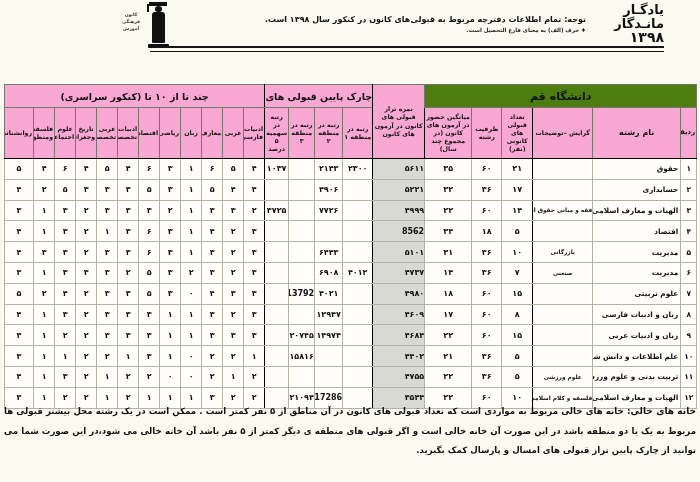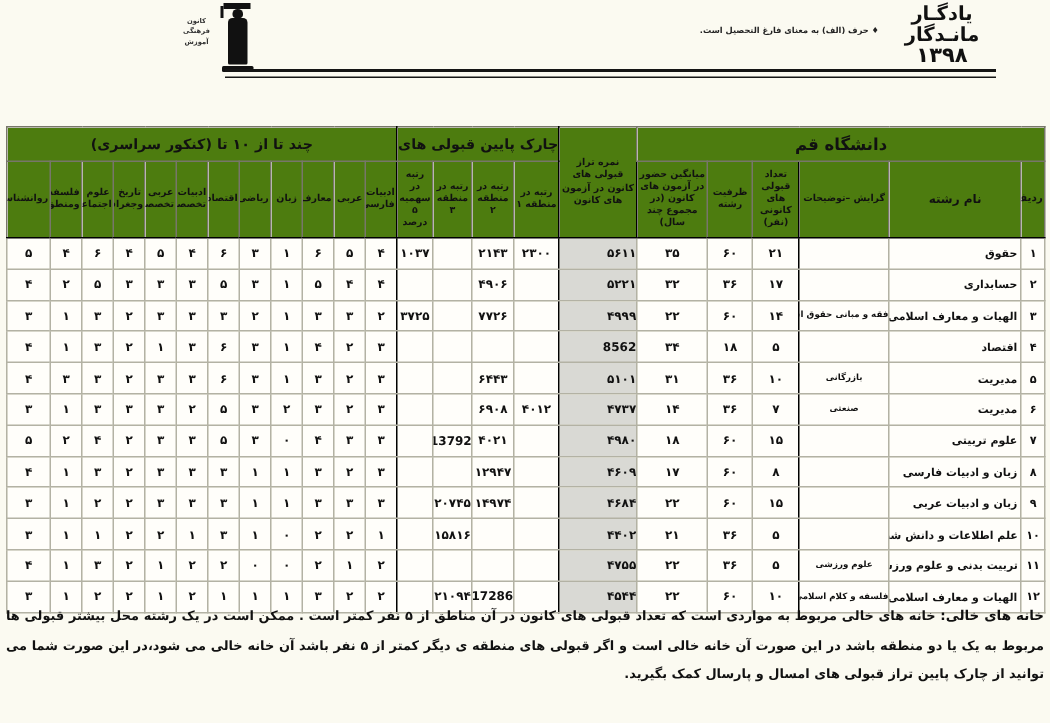--- a/index.html
+++ b/index.html
@@ -7,21 +7,21 @@
     width:700px;height:482px;
     background:#fbfaf1;
     font-family:"DejaVu Sans",sans-serif;
     overflow:hidden;
   }
   .page{position:relative;width:700px;height:482px;}
 
   
   .brand{
     position:absolute;top:3px;right:36px;width:72px;
-    text-align:center;font-weight:bold;color:#111;direction:rtl;
+    text-align:right;font-weight:bold;color:#111;direction:rtl;
   }
   .brand .b1,.brand .b2{font-size:13px;line-height:1.05;letter-spacing:.5px;}
   .brand .b3{font-size:14px;line-height:1.1;letter-spacing:2px;}
   .note{
     position:absolute;top:15px;right:114px;direction:rtl;text-align:right;color:#111;
   }
   .note-main{font-size:8px;font-weight:bold;}
   .note-sub{font-size:5.5px;font-weight:bold;margin-top:3px;color:#222;}
   .header-rule{
     position:absolute;top:46px;left:150px;right:36px;height:3px;
@@ -40,21 +40,21 @@
   .logo-figure .base{position:absolute;top:42px;left:4px;width:21px;height:4px;background:#111;border-radius:1px;}
 
   
   .table-wrap{position:absolute;top:84px;left:4px;width:692px;}
   table{
     border-collapse:collapse;table-layout:fixed;direction:rtl;width:692px;
     border:1.5px solid #000;
   }
   th,td{overflow:hidden;padding:0;}
   thead th{
-    background:#4d7c0f;color:#111;font-weight:bold;
+    background:#f9a8d4;color:#111;font-weight:bold;
     border:1px solid #77766a;text-align:center;vertical-align:middle;
   }
   .gh{font-size:9.5px;height:22px;white-space:nowrap;}
   .gh-univ{background:#4d7c0f;font-size:11px;letter-spacing:1px;}
   .ch{font-size:6.3px;white-space:normal;line-height:1.3;height:48px;padding:1px;border-bottom:1.5px solid #000;}
   .ch-rank{font-size:7px;}
   .ch-major{font-size:8px;}
   .ch-score{white-space:normal;font-size:6.3px;line-height:1.35;border-bottom:1.5px solid #000;}
   tbody td{
     height:19.8px;background:#fffefa;border:1px solid #b3b2a4;
@@ -86,20 +86,21 @@
     <div class="logo-figure">
       <div class="cap"></div>
         <div class="tassel"></div>
         <div class="head"></div>
         <div class="gown"></div>
         <div class="base"></div>
     </div>
   </div>
 
   <div class="note">
+    <div class="note-main">توجه: تمام اطلاعات دفترچه مربوط به قبولی‌های کانون در کنکور سال ۱۳۹۸ است.</div>
     <div class="note-sub">♦ حرف (الف) به معنای فارغ التحصیل است.</div>
   </div>
 
   <div class="brand">
     <div class="b1">یادگـار</div>
     <div class="b2">مانـدگار</div>
     <div class="b3">۱۳۹۸</div>
   </div>
 
   <div class="header-rule"></div>

